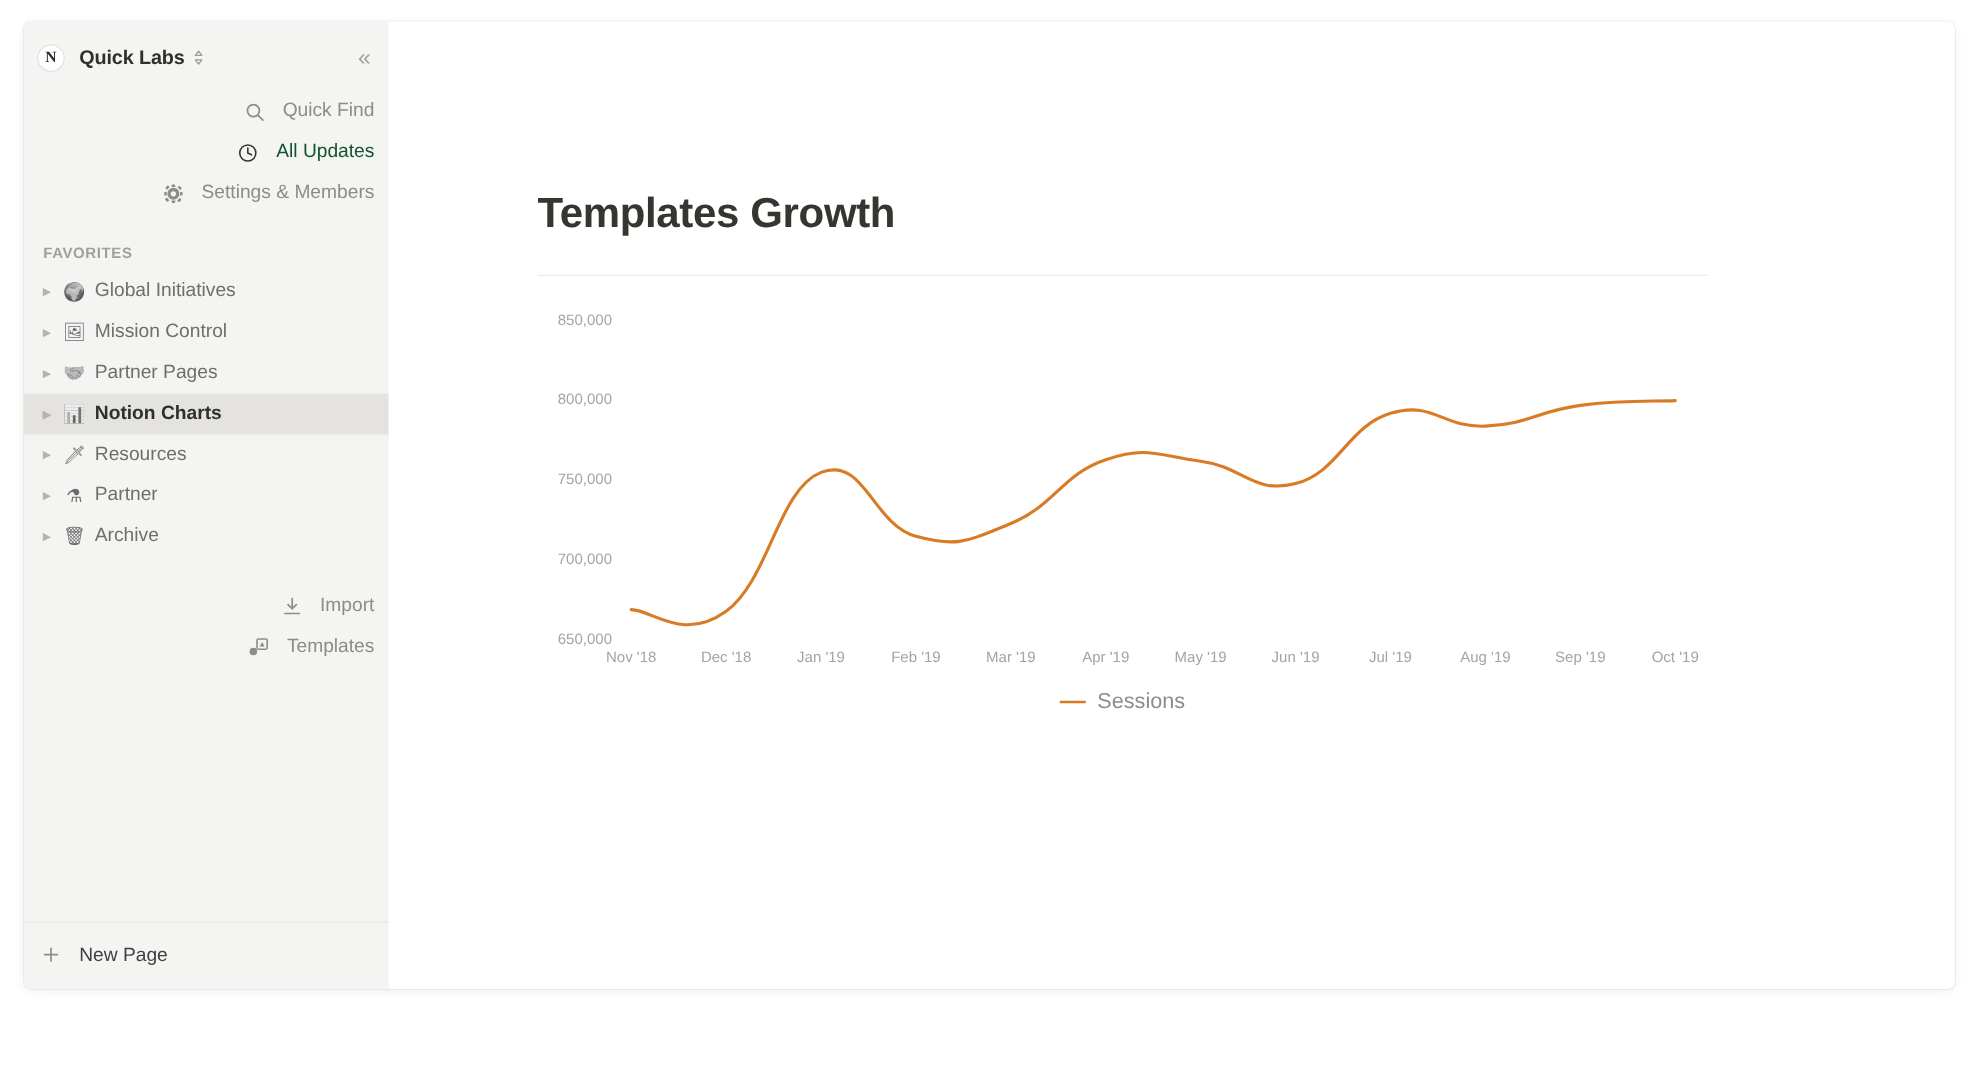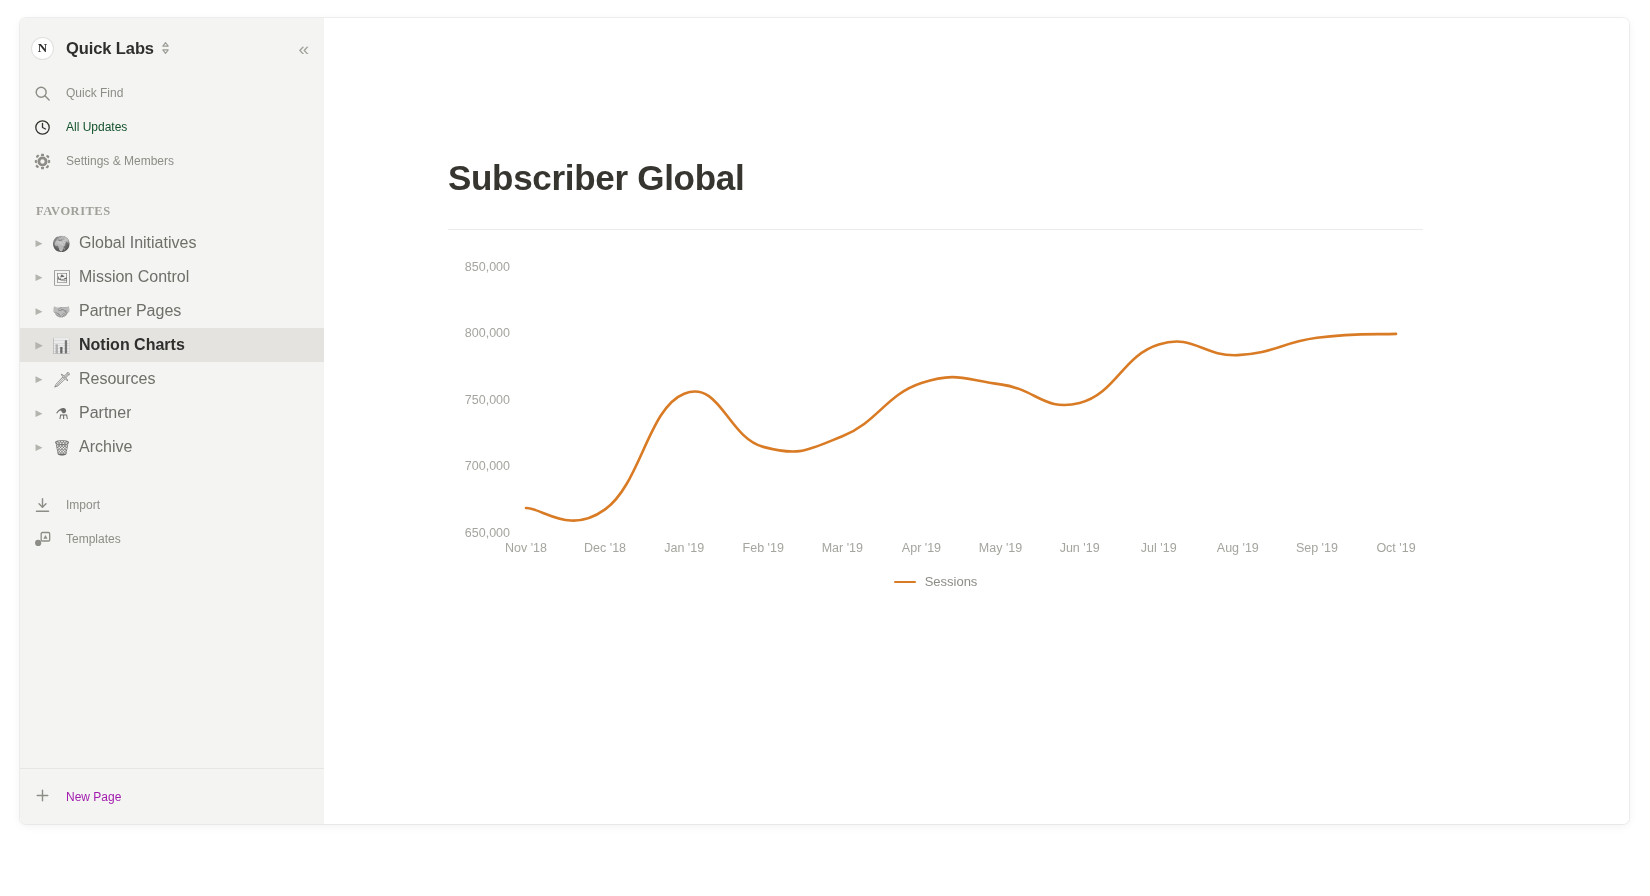--- a/index.html
+++ b/index.html
@@ -73,43 +73,43 @@
     padding: 2px 4px;
     letter-spacing: -3px;
   }
 
   .nav-top { margin-top: 7px; }
   .nav-row {
     display: flex; align-items: center;
     height: 34px;
     padding: 0 12px 0 14px;
     cursor: pointer;
-    font-size: 12px;
+    font-size: 16px;
     color: #8d8c86;
     white-space: nowrap;
+    justify-content: flex-end;
   }
   .nav-row.dark { color: #14532d; }
   .nav-ico {
     width: 22px; min-width: 22px; height: 18px;
     margin-right: 10px;
     display: flex; align-items: center; justify-content: flex-start;
     color: #8d8c86;
   }
   .nav-ico.dark { color: #37352f; }
 
   .section-head {
     display: flex; align-items: center;
     height: 30px;
     margin-top: 18px;
     padding: 0 10px 0 16px;
     font-size: 12.5px;
     font-weight: 700;
     letter-spacing: 0.5px;
     color: #a09f99;
-    font-family: Liberation Serif, serif;
   }
   .section-head .plus {
     margin-left: auto;
     width: 24px; height: 24px;
     border: 1px solid #deddd9;
     border-radius: 4px;
     background: #fbfbfa;
     color: #9b9a94;
     font-size: 16px; line-height: 21px;
     text-align: center;
@@ -155,21 +155,21 @@
     display: flex; align-items: center;
     padding: 0 14px;
     cursor: pointer;
     flex: none;
   }
   .sb-footer .plus-ico {
     width: 22px; min-width: 22px;
     color: #8d8c86; font-size: 18px; line-height: 1;
     margin-right: 10px;
   }
-  .sb-footer .lbl { font-size: 12px; color: #a21caf; }
+  .sb-footer .lbl { font-size: 16px; color: #404040; }
 
   
   .main {
     flex: 1 1 auto;
     background: #ffffff;
     position: relative;
     overflow: hidden;
   }
   .doc {
     padding: 140px 0 0 124px;
@@ -217,21 +217,21 @@
     left: 0; top: 322px;
     width: 975px;
     display: flex; align-items: center; justify-content: center;
     gap: 9px;
   }
   .legend-swatch {
     width: 22px; height: 2.4px;
     background: #d97b25;
     border-radius: 2px;
   }
-  .legend-label { font-size: 13px; color: #8d8c86; }
+  .legend-label { font-size: 18px; color: #8d8c86; }
 </style>
 </head>
 <body>
 
 <div id="app">
   <div class="window">
 
     <aside class="sidebar">
       <div class="sb-scroll">
 
@@ -360,21 +360,21 @@
           <svg width="17" height="17" viewBox="0 0 18 18" aria-hidden="true">
             <path d="M9 3.4 L9 14.6 M3.4 9 L14.6 9" stroke="#8d8c86" stroke-width="1.5" stroke-linecap="round"></path>
           </svg>
         </span>
         <span class="lbl">New Page</span>
       </div>
     </aside>
 
     <main class="main">
       <div class="doc">
-        <h1 class="doc-title">Subscriber Global</h1>
+        <h1 class="doc-title">Templates Growth</h1>
         <div class="title-rule"></div>
 
         <div class="chart-wrap">
           <svg class="chart-svg" id="chartSvg" width="975" height="320" viewBox="0 0 975 320">
             <g id="yTicks">
                 <text x="62" y="284.5" text-anchor="end" class="tick-y">650,000</text>
                 <text x="62" y="218" text-anchor="end" class="tick-y">700,000</text>
                 <text x="62" y="151.5" text-anchor="end" class="tick-y">750,000</text>
                 <text x="62" y="85" text-anchor="end" class="tick-y">800,000</text>
                 <text x="62" y="18.5" text-anchor="end" class="tick-y">850,000</text>

